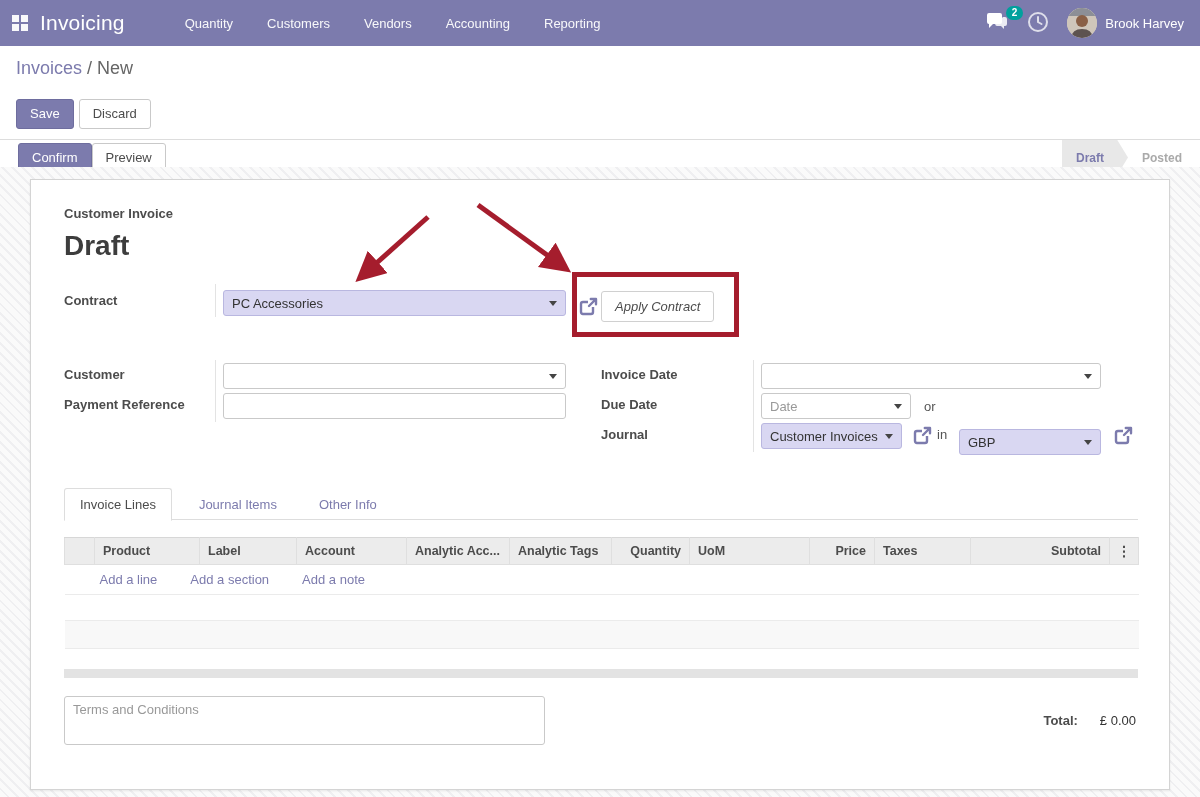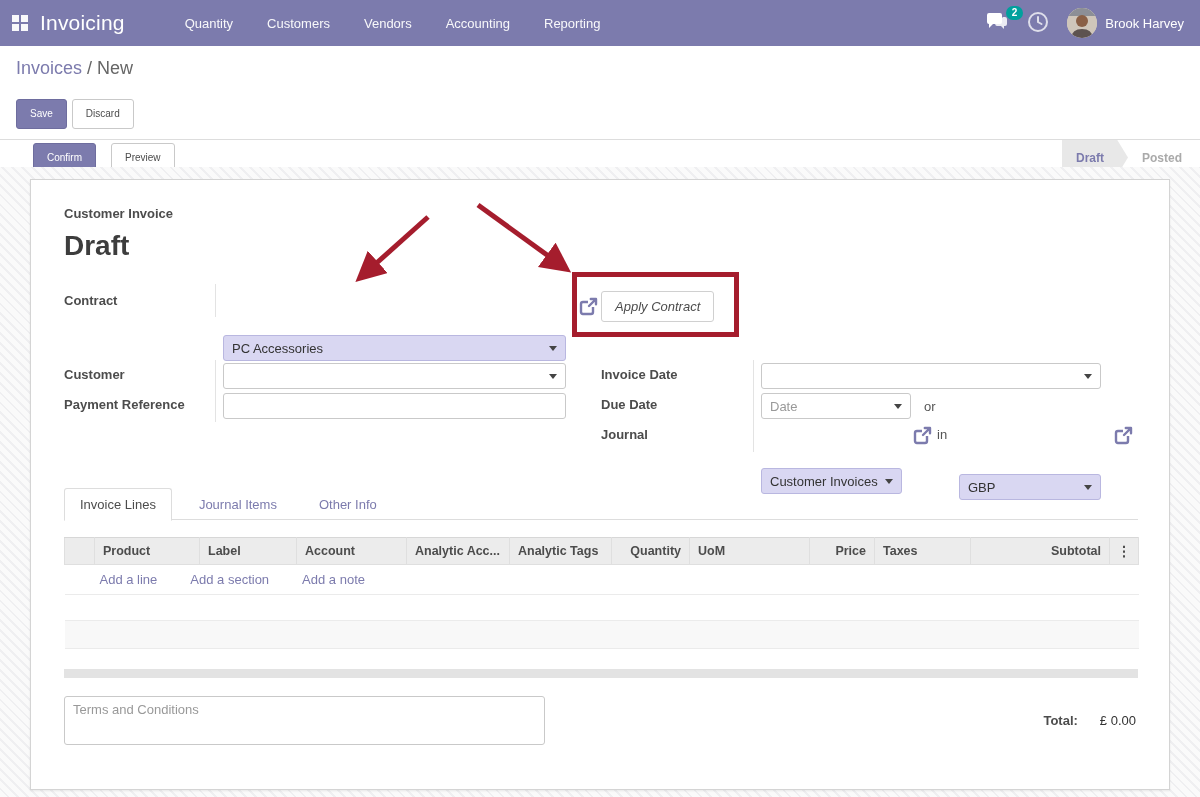--- a/index.html
+++ b/index.html
@@ -38,31 +38,31 @@
   .clock-icon { cursor: pointer; opacity: .75; }
   .user-wrap { display: flex; align-items: center; gap: 8px; cursor: pointer; }
   .avatar { width: 30px; height: 30px; border-radius: 50%; overflow: hidden; background: #d9d2c8; flex: none; }
   .user-name { font-size: 13px; }
 
   
   .control-panel { background: #fff; padding: 12px 16px 0 16px; }
   .breadcrumb { font-size: 18px; margin-bottom: 20px; color: #666; }
   .breadcrumb .bc-link { color: var(--accent, #7c7bad); cursor: pointer; }
   .btn {
-    display: inline-block; font-size: 10px; padding: 6px 13px;
+    display: inline-block; font-size: 13px; padding: 6px 13px;
     border-radius: 3px; border: 1px solid #c9c9c9; background: #fff;
     color: #4c4c4c; cursor: pointer; line-height: 16px;
   }
   .btn.primary { background: var(--accent, #7c7bad); border-color: #6e6d9e; color: #fff; }
   .btn-row { padding-bottom: 10px; display: flex; gap: 5px; }
 
   .toolbar {
     border-top: 1px solid #ddd;
     height: 36px; background: #fff;
-    display: flex; align-items: center; padding-left: 33px; gap: 15px;
+    display: flex; align-items: center; padding-left: 18px; gap: 0;
   }
   .statusbar { margin-left: auto; display: flex; align-items: stretch; height: 36px; font-size: 12px; font-weight: bold; }
   .status-step { display: flex; align-items: center; padding: 0 18px 0 14px; color: #aaa; cursor: pointer; }
   .status-step.active {
     background: #e8e8e8; color: var(--accent, #7c7bad);
     clip-path: polygon(0 0, calc(100% - 11px) 0, 100% 50%, calc(100% - 11px) 100%, 0 100%);
     padding-right: 24px;
   }
 
   
@@ -81,21 +81,21 @@
   .state-title { left: 33px; top: 50px; font-size: 28px; font-weight: bold; color: #3d3d3d; }
 
   .fld-label { font-weight: bold; font-size: 13px; color: #4c4c4c; }
   .vsep { width: 1px; background: #e3e3e3; }
 
   .select-box {
     border: 1px solid #c9c9c9; border-radius: 3px; background: #fff;
     display: flex; align-items: center; padding: 0 8px; font-size: 13px; color: #333;
     cursor: pointer; height: 26px;
   }
-  .select-box.hl { background: var(--field_highlight_bg, #d9d7f2); border-color: #b9b7e0; margin-top: 45px; }
+  .select-box.hl { background: var(--field_highlight_bg, #d9d7f2); border-color: #b9b7e0; }
   .select-box .ph { color: #999; }
   .caret {
     margin-left: auto; width: 0; height: 0;
     border-left: 4px solid transparent; border-right: 4px solid transparent;
     border-top: 5px solid #444;
   }
   .text-input {
     border: 1px solid #c9c9c9; border-radius: 3px; background: #fff;
     height: 26px; padding: 0 8px; font-size: 13px; font-family: "Liberation Sans", sans-serif;
     width: 100%;

